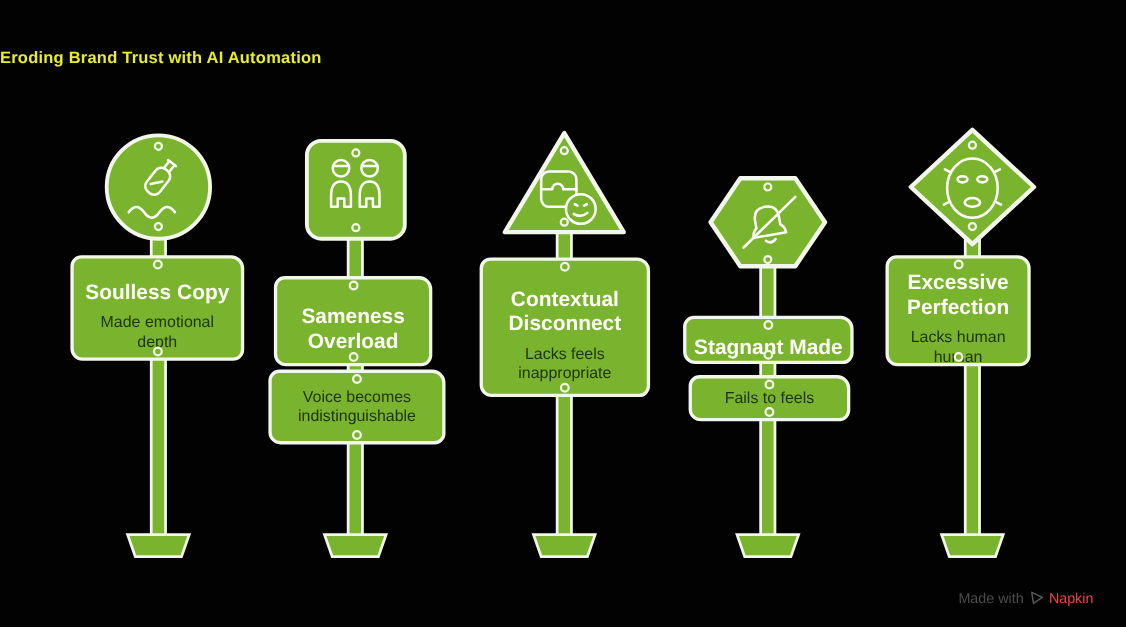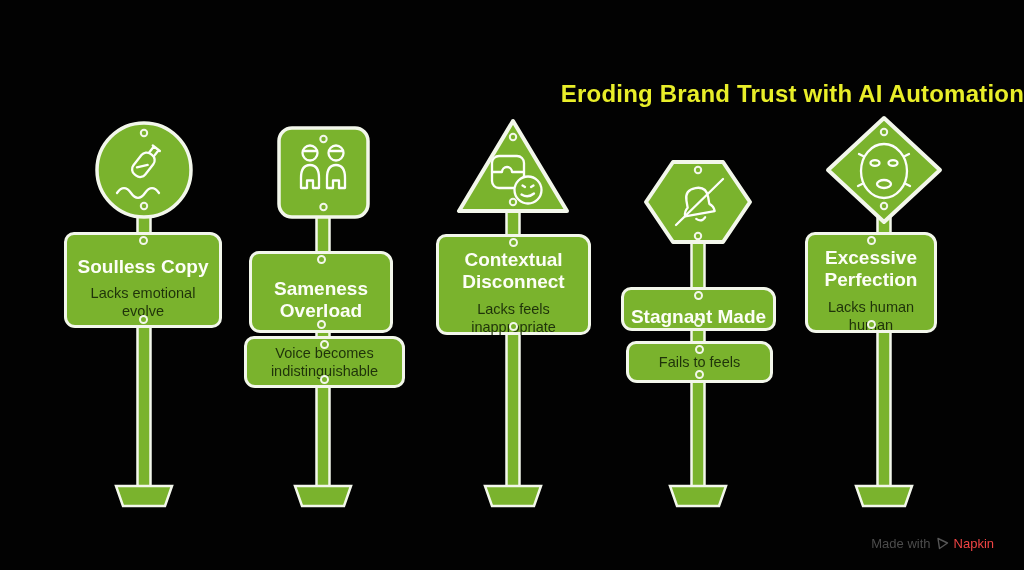--- a/index.html
+++ b/index.html
@@ -2,23 +2,22 @@
 <html><head>
 <meta charset="utf-8">
 <style>
   html, body { margin:0; padding:0; background:#000; }
   #stage {
     position:relative; width:1024px; height:570px; background:#020202;
     overflow:hidden; font-family:"Liberation Sans", sans-serif;
   }
   .main-title {
     position:absolute; left:0; top:44px; width:100%;
-    text-align:right; color:#e9ee29; font-size:24px; font-weight:bold;
+    text-align:left; color:#e9ee29; font-size:15px; font-weight:bold;
     letter-spacing:0.2px;
-    margin-top:36px;
   }
   #shapes { position:absolute; left:0; top:0; }
   .shape  { fill:#7ab32d; stroke:#f3f7eb; stroke-width:4; stroke-linejoin:round; }
   .shape-thin { fill:#7ab32d; stroke:#f3f7eb; stroke-width:3.5; }
   .pole   { fill:#7ab32d; stroke:#f3f7eb; stroke-width:2.5; }
   .icon   { fill:none; stroke:#fdfefb; stroke-width:2.3; stroke-linecap:round; stroke-linejoin:round; }
   .fillg  { fill:#7ab32d; }
   .screw  { fill:#7ab32d; stroke:#f3f7eb; stroke-width:2; }
   .panel {
     position:absolute; box-sizing:border-box; background:#7ab32d;
@@ -123,36 +122,36 @@
         <path d="M 863 156 l -4 -2 M 905 156 l 4 -2 M 862 184 l -4 2 M 906 184 l 4 2"></path>
       </g>
       <circle class="screw" cx="884" cy="132" r="3.2"></circle>
       <circle class="screw" cx="884" cy="206" r="3.2"></circle>
     </g>
   </svg>
 
   <div class="panel" style="left:64px; top:232px; width:158px; height:96px;">
     <span class="pscrew top"></span>
     <div class="sign-title">Soulless Copy</div>
-    <div class="sign-sub">Lacks emotional evolve</div>
+    <div class="sign-sub">Made emotional depth</div>
     <span class="pscrew bottom"></span>
   </div>
 
   <div class="panel" style="left:249px; top:251px; width:144px; height:82px;">
     <span class="pscrew top"></span>
     <div class="sign-title">Sameness Overload</div>
     <span class="pscrew bottom"></span>
   </div>
-  <div class="panel sub-only" style="left:244px; top:336px; width:161px; height:52px;">
+  <div class="panel sub-only" style="left:244px; top:336px; width:161px; height:68px;">
     <span class="pscrew top"></span>
     <div class="sign-sub">Voice becomes indistinguishable</div>
     <span class="pscrew bottom"></span>
   </div>
 
-  <div class="panel" style="left:436px; top:234px; width:155px; height:101px;">
+  <div class="panel" style="left:436px; top:234px; width:155px; height:127px;">
     <span class="pscrew top"></span>
     <div class="sign-title">Contextual Disconnect</div>
     <div class="sign-sub">Lacks feels inappropriate</div>
     <span class="pscrew bottom"></span>
   </div>
 
   <div class="panel" style="left:621px; top:287px; width:155px; height:44px;">
     <span class="pscrew top"></span>
     <div class="sign-title">Stagnant Made</div>
     <span class="pscrew bottom"></span>

